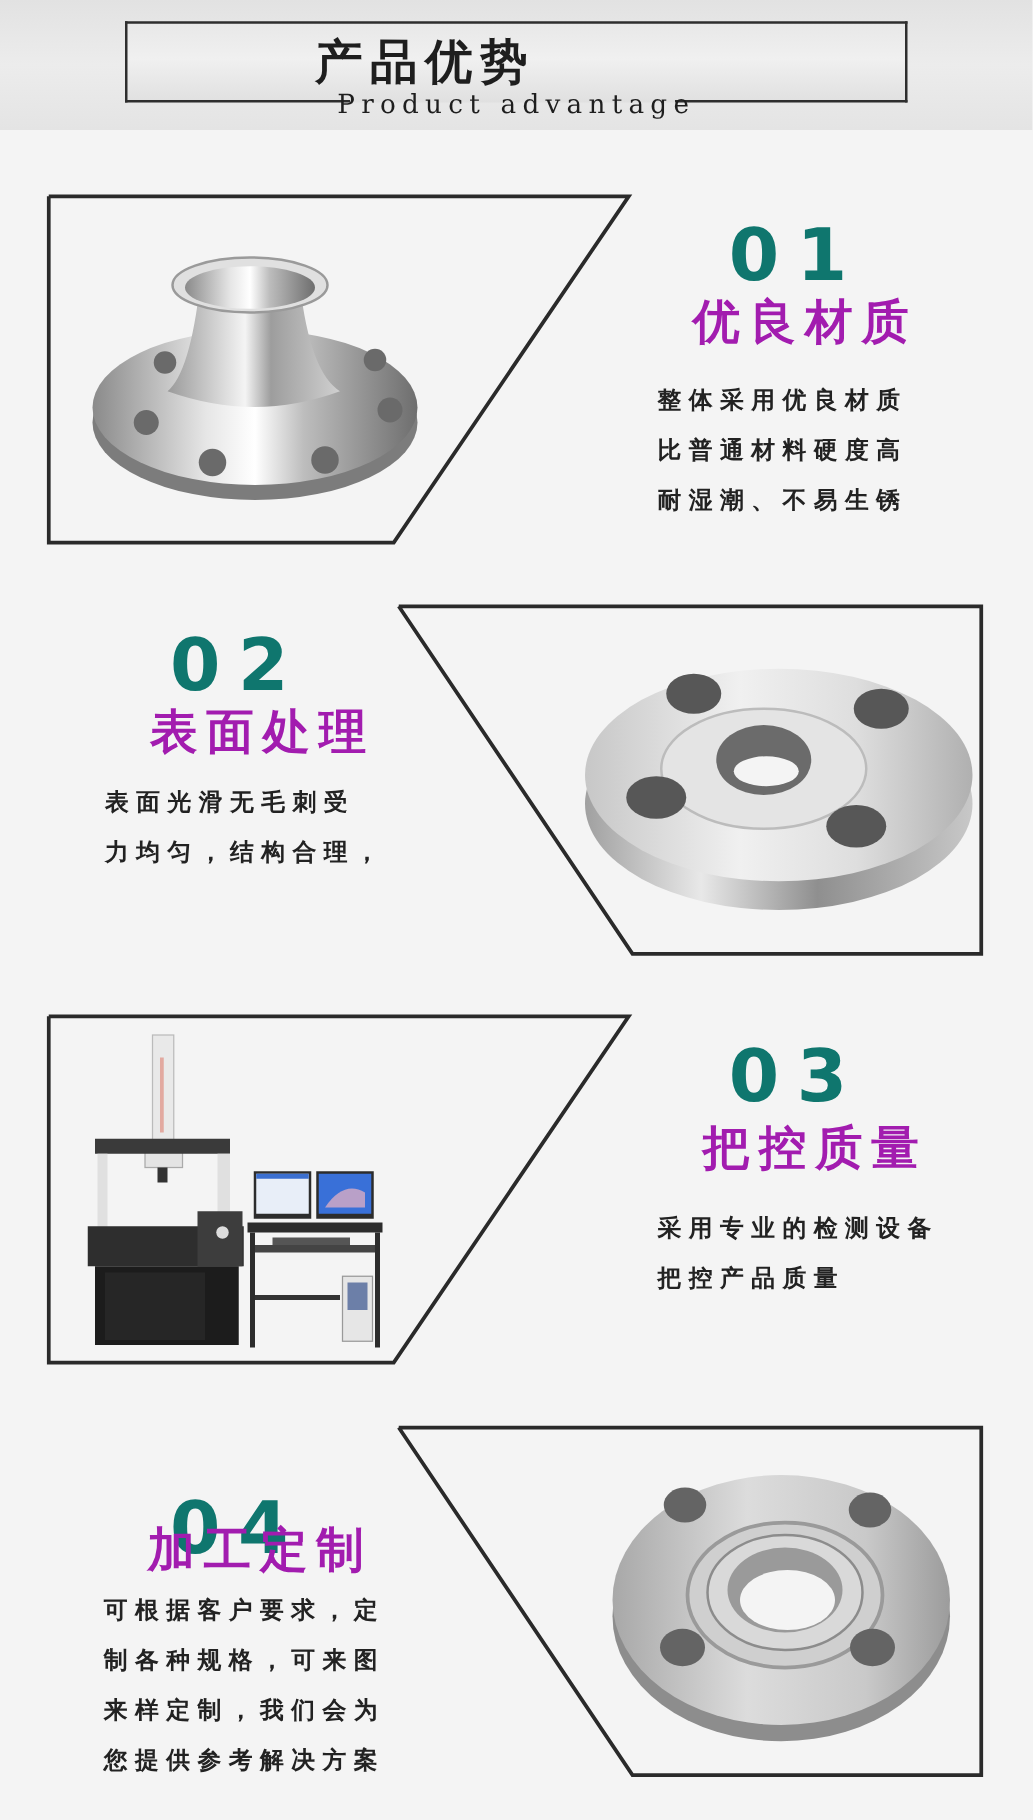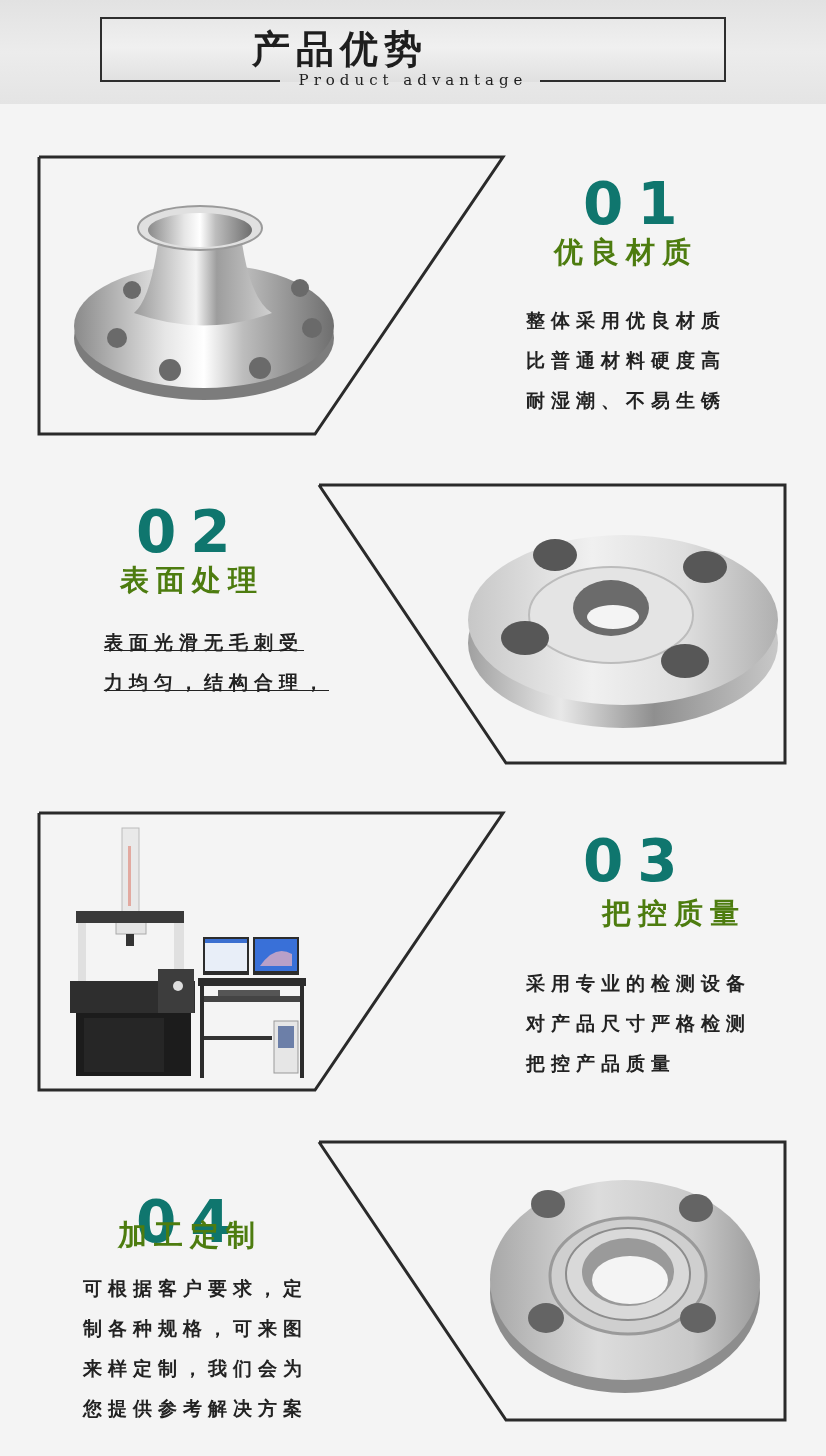--- a/index.html
+++ b/index.html
@@ -9,28 +9,28 @@
   .header-band { position: absolute; left: 0; top: 0; width: 826px; height: 104px;
     background: linear-gradient(#e2e2e2, #ececec 50%, #e4e4e4); }
   .header-frame { position: absolute; left: 100px; top: 17px; width: 626px; height: 65px;
     border: 2px solid #2e2e2e; border-bottom: none;
     background: linear-gradient(#e8e8e8, #f0f0f0 45%, #e0e0e0); }
   .header-bottom-left { position: absolute; left: 100px; top: 80px; width: 180px; height: 2px; background: #2e2e2e; }
   .header-bottom-right { position: absolute; left: 540px; top: 80px; width: 186px; height: 2px; background: #2e2e2e; }
   .header-title { position: absolute; left: 0; width: 680px; top: 24px; text-align: center;
     font-size: 38px; font-weight: bold; letter-spacing: 6px; color: #1e1e1e; font-family: "DejaVu Serif", serif; }
   .header-sub { position: absolute; left: 0; width: 826px; top: 71px; text-align: center;
-    font-family: "DejaVu Serif", "Liberation Serif", serif; font-size: 15px; letter-spacing: 5px; color: #1e1e1e; }
+    font-family: "DejaVu Serif", "Liberation Serif", serif; font-size: 21px; letter-spacing: 5px; color: #1e1e1e; }
 
   .frame { position: absolute; }
   .frame svg { position: absolute; left: 0; top: 0; }
 
   .num { position: absolute; font-family: "DejaVu Sans", sans-serif; font-weight: bold; font-size: 58px;
     letter-spacing: 14px; color: #0f766e; line-height: 1; }
-  .title { position: absolute; font-size: 29px; font-weight: bold; letter-spacing: 7px; color: #4d7c0f; line-height: 1; text-align: right; }
+  .title { position: absolute; font-size: 38px; font-weight: bold; letter-spacing: 7px; color: #a21caf; line-height: 1; text-align: right; }
   .desc { position: absolute; font-size: 19px; font-weight: bold; letter-spacing: 6px; color: #222; line-height: 40px; }
 
   .img { position: absolute; }
 </style>
 </head>
 <body>
 
 <div class="header-band"></div>
 <div class="header-frame"></div>
 <div class="header-bottom-left"></div>
@@ -108,21 +108,21 @@
     <ellipse cx="148" cy="83" rx="38" ry="28" fill="#6b6b6b"></ellipse>
     <ellipse cx="150" cy="92" rx="26" ry="12" fill="#f4f4f4"></ellipse>
     <ellipse cx="92" cy="30" rx="22" ry="16" fill="#575757"></ellipse>
     <ellipse cx="242" cy="42" rx="22" ry="16" fill="#575757"></ellipse>
     <ellipse cx="62" cy="113" rx="24" ry="17" fill="#575757"></ellipse>
     <ellipse cx="222" cy="136" rx="24" ry="17" fill="#575757"></ellipse>
   </svg>
 </div>
 <div class="num" style="left:136px;top:503px;">02</div>
 <div class="title" style="left:120px;top:566px;">表面处理</div>
-<div class="desc" style="left:104px;top:622px;text-decoration:underline;">
+<div class="desc" style="left:84px;top:622px;">
   <div>表面光滑无毛刺受</div>
   <div>力均匀，结构合理，</div>
 </div>
 
 <div class="frame" style="left:37px;top:811px;width:470px;height:282px;">
   <svg width="470" height="282">
     <polyline points="2,2 466,2 278,279 2,279 2,2" fill="none" stroke="#2a2a2a" stroke-width="3"></polyline>
   </svg>
 </div>
 <div class="img" style="left:70px;top:826px;width:245px;height:256px;">
@@ -155,24 +155,23 @@
 
     <rect x="133" y="111" width="46" height="38" fill="#2c2c2c"></rect>
     <rect x="135" y="113" width="42" height="32" fill="#e8eef8"></rect>
     <rect x="135" y="113" width="42" height="4" fill="#3b6fd0"></rect>
     <rect x="183" y="111" width="46" height="38" fill="#2c2c2c"></rect>
     <rect x="185" y="113" width="42" height="32" fill="#3970d8"></rect>
     <path d="M190,140 Q205,118 222,128 L222,140 Z" fill="#b9a0c8"></path>
   </svg>
 </div>
 <div class="num" style="left:583px;top:832px;">03</div>
-<div class="title" style="left:562px;top:899px;margin-left:40px;">把控质量</div>
+<div class="title" style="left:562px;top:899px;">把控质量</div>
 <div class="desc" style="left:526px;top:963px;">
   <div>采用专业的检测设备</div>
-  <div>对产品尺寸严格检测</div>
   <div>把控产品质量</div>
 </div>
 
 <div class="frame" style="left:316px;top:1140px;width:472px;height:283px;">
   <svg width="472" height="283">
     <polyline points="3,2 469,2 469,280 190,280 3,2" fill="none" stroke="#2a2a2a" stroke-width="3"></polyline>
   </svg>
 </div>
 <div class="img" style="left:488px;top:1168px;width:275px;height:230px;">
   <svg width="275" height="230" viewBox="0 0 275 230">

